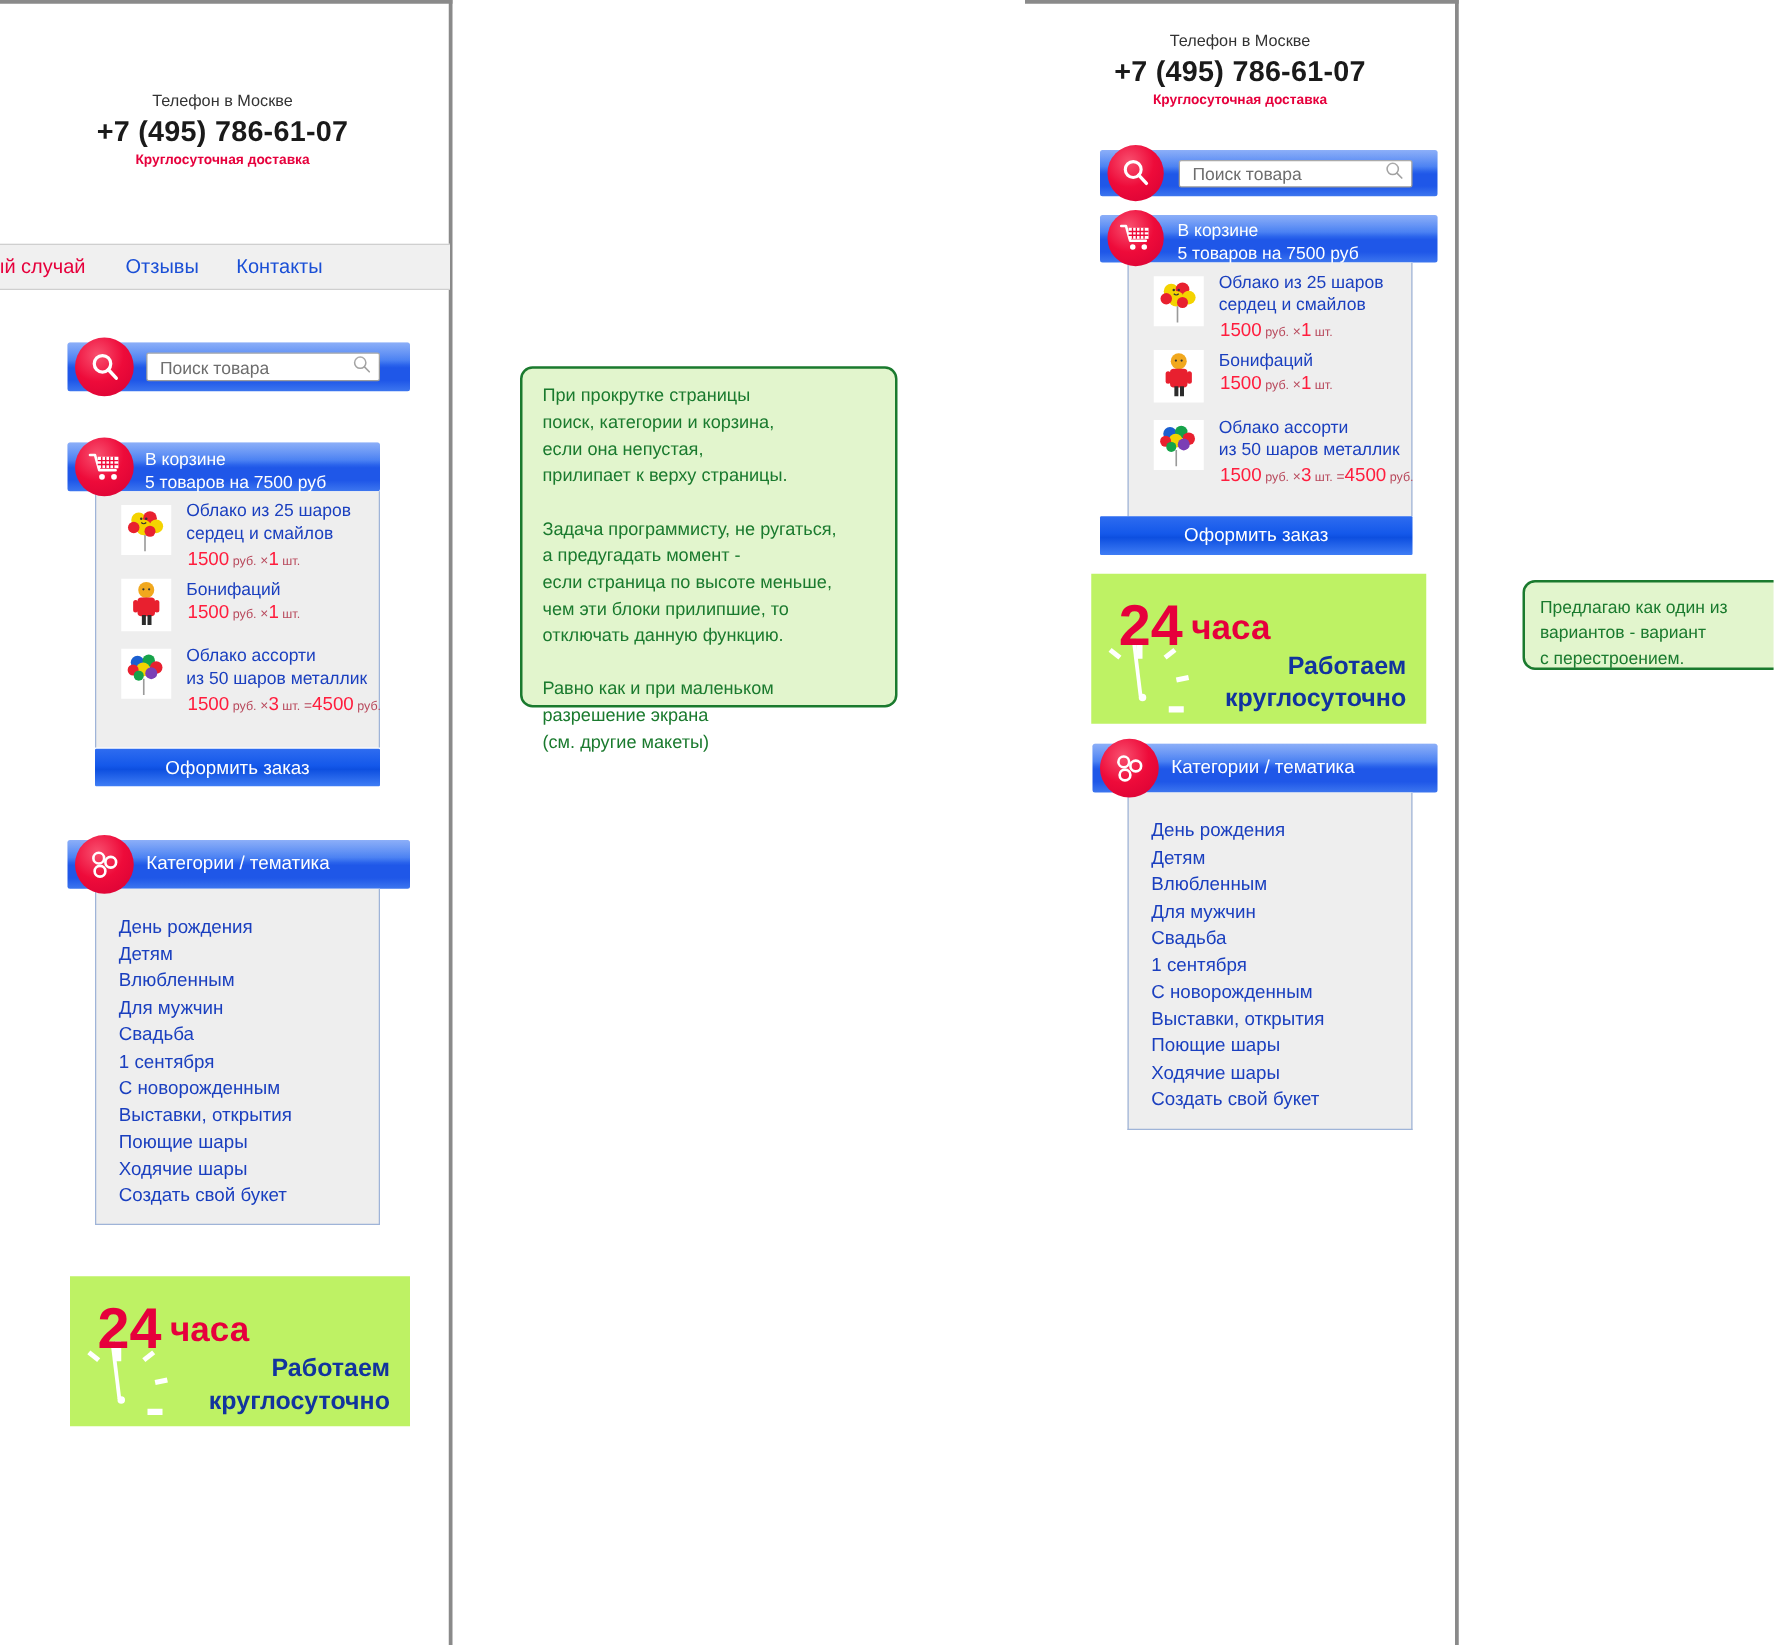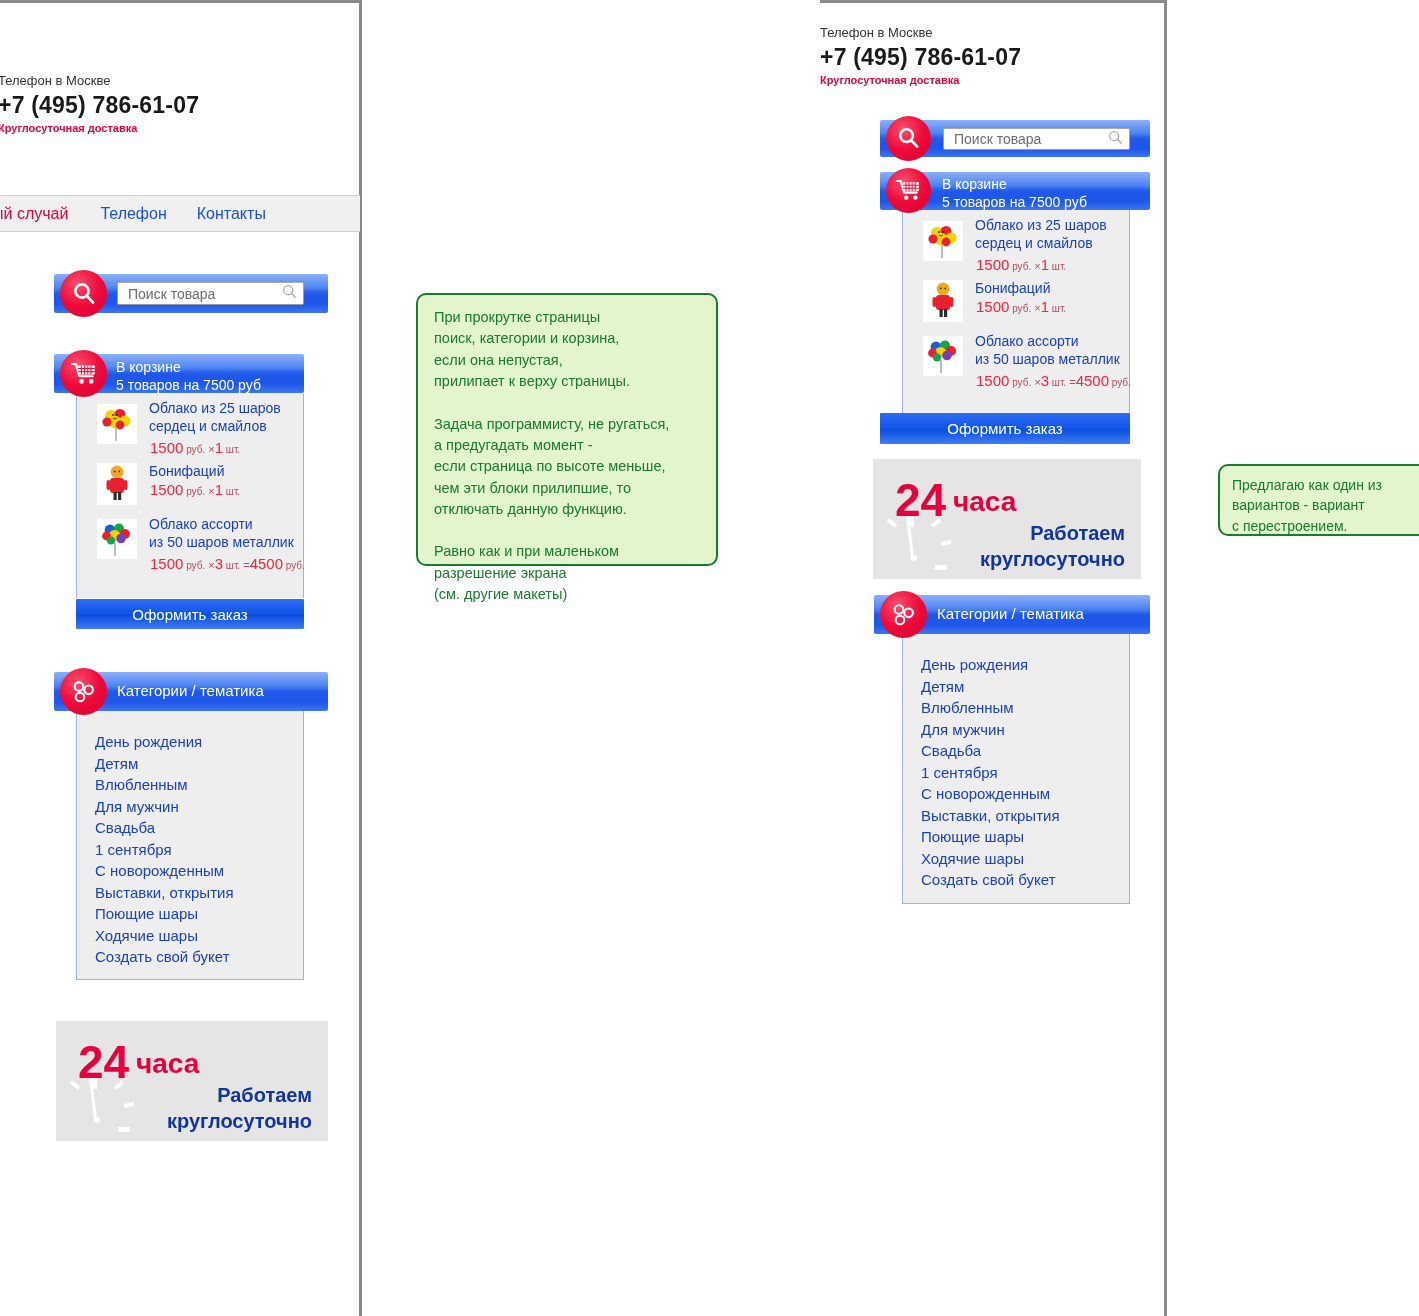--- a/index.html
+++ b/index.html
@@ -20,21 +20,21 @@
   .panel {
     position: absolute;
     background: #ffffff;
   }
   .panel-left  { left: -2px; top: 0; width: 364px; height: 1316px;
                  border-right: 3px solid #8a8a8a; border-top: 3px solid #8a8a8a; }
   .panel-right { left: 820px; top: 0; width: 347px; height: 1316px;
                  border-right: 3px solid #8a8a8a; border-top: 3px solid #8a8a8a; }
 
   
-  .phone-block { text-align: left; }
+  .phone-block { text-align: center; }
   .phone-label { font-size: 13px; color: #333; line-height: 1.2; }
   .phone-number { font-size: 23px; font-weight: bold; color: #1a1a1a; letter-spacing: .2px; margin-top: 3px; }
   .phone-sub { font-size: 11px; font-weight: bold; color: #e6003c; margin-top: 3px; }
 
   
   .navbar {
     position: absolute;
     background: #f0f0f0;
     border-top: 1px solid #cfcfcf;
     border-bottom: 1px solid #cfcfcf;
@@ -115,21 +115,21 @@
   .cat-title { position: absolute; color: #ffffff; z-index: 4; }
   .cat-body {
     position: absolute;
     background: #eeeeee;
     border: 1px solid #9fb4d8;
     border-top: none;
   }
   .cat-item { color: #1a3fbf; white-space: nowrap; }
 
   
-  .banner24 { position: absolute; background: #e5e5e5; overflow: hidden; }
+  .banner24 { position: absolute; background: #bef264; overflow: hidden; }
   .b24-num { position: absolute; color: #e6003c; font-weight: bold; }
   .b24-word { position: absolute; color: #e6003c; font-weight: bold; }
   .b24-r1 { position: absolute; color: #12349e; font-weight: bold; text-align: right; }
   .b24-r2 { position: absolute; color: #12349e; font-weight: bold; text-align: right; }
   .tick { position: absolute; background: #ffffff; }
 
   
   .note {
     position: absolute;
     background: #e2f5cd;
@@ -150,21 +150,21 @@
   <div class="panel panel-left">
 
     <div class="phone-block" style="position:absolute; left:0; top:70px; width:360px;">
       <div class="phone-label">Телефон в Москве</div>
       <div class="phone-number">+7 (495) 786-61-07</div>
       <div class="phone-sub">Круглосуточная доставка</div>
     </div>
 
     <div class="navbar" style="left:-2px; top:192px; width:364px; height:37px;">
       <div class="nav-item accent" style="margin-left:-4px;">ый случай</div>
-      <div class="nav-item" style="margin-left:32px;">Телефон</div>
+      <div class="nav-item" style="margin-left:32px;">Отзывы</div>
       <div class="nav-item" style="margin-left:30px;">Контакты</div>
     </div>
 
     <div class="bluebar" style="position:absolute; left:56px; top:271px; width:274px; height:39px;">
       <div class="redcircle" style="left:6px; top:-4px; width:47px; height:47px;">
         <svg width="26" height="26" viewBox="0 0 26 26" aria-hidden="true">
           <circle cx="11" cy="10" r="6.6" fill="none" stroke="#fff" stroke-width="2.6"></circle>
           <line x1="15.6" y1="14.6" x2="22" y2="21.5" stroke="#fff" stroke-width="2.8" stroke-linecap="round"></line>
         </svg>
       </div>

